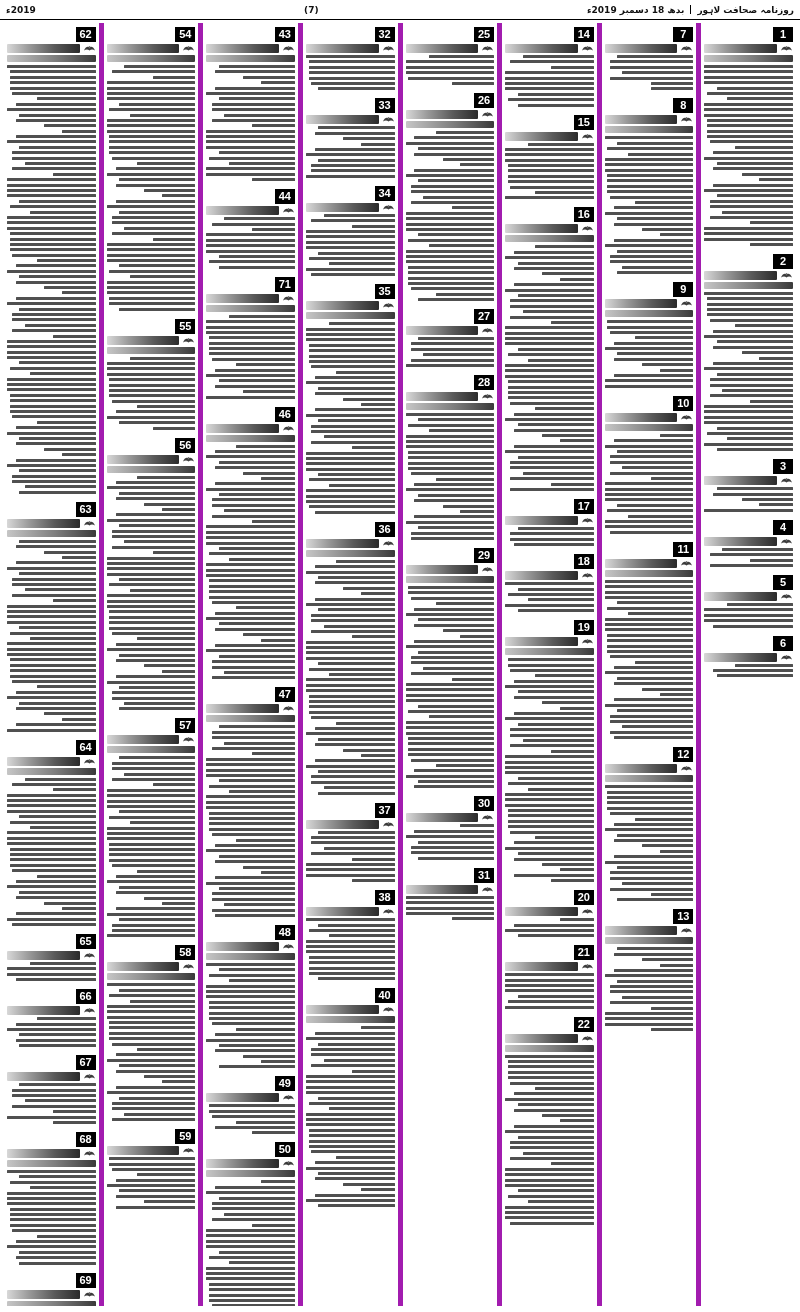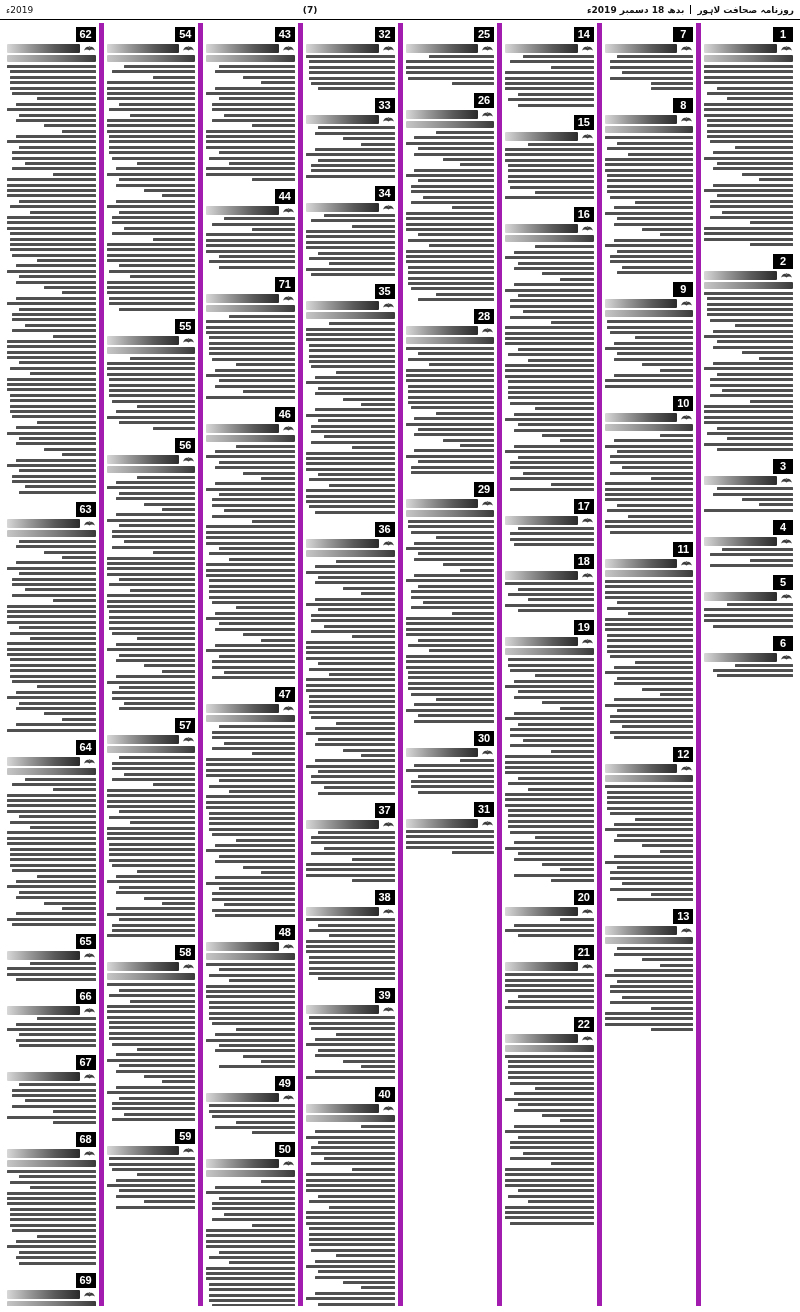--- a/index.html
+++ b/index.html
@@ -29,21 +29,21 @@
     box-sizing:border-box;
   }
   .masthead .mh-right{
     font-size:9px;font-weight:bold;letter-spacing:0;
     display:flex;align-items:center;gap:4px;
   }
   .masthead .mh-center{
     font-size:9px;font-weight:bold;
   }
   .masthead .mh-left{
-    font-size:9px;font-weight:normal;
+    font-size:9px;font-weight:bold;
   }
   .sep{display:inline-block;width:1px;height:9px;background:#000;margin:0 2px;}
 
   
   .cols{
     display:flex;
     direction:rtl;
     height:1290px;
     box-sizing:border-box;
     padding:3px 4px 4px 4px;
@@ -739,20 +739,34 @@
             <div class="ln w100"></div>
             <div class="ln w100"></div>
             <div class="ln w97"></div>
             <div class="ln w97"></div>
             <div class="ln w97"></div>
             <div class="ln w97"></div>
             <div class="ln w94"></div>
             <div class="ln w66"></div>
             <div class="ln w86"></div>
           </div></div>
+        <div class="art"><div class="numbox">27</div><div class="hdr">
+            <svg class="orn" viewBox="0 0 26 14">
+              <path d="M2 11 C6 2, 12 2, 13 7 C14 2, 20 2, 24 11 C20 8, 16 8, 13 11 C10 8, 6 8, 2 11 Z" fill="#1a1a1a"></path>
+              <circle cx="13" cy="4" r="1.6" fill="#1a1a1a"></circle>
+            </svg>
+            <div class="hdr-line"></div>
+          </div><div class="body">
+            <div class="ln w86"></div>
+            <div class="ln w94"></div>
+            <div class="ln w94"></div>
+            <div class="ln w80"></div>
+            <div class="ln w94"></div>
+            <div class="ln w100"></div>
+          </div></div>
         <div class="art"><div class="numbox">28</div><div class="hdr">
             <svg class="orn" viewBox="0 0 26 14">
               <path d="M2 11 C6 2, 12 2, 13 7 C14 2, 20 2, 24 11 C20 8, 16 8, 13 11 C10 8, 6 8, 2 11 Z" fill="#1a1a1a"></path>
               <circle cx="13" cy="4" r="1.6" fill="#1a1a1a"></circle>
             </svg>
             <div class="hdr-line"></div>
           </div><div class="subhdr"></div><div class="body">
             <div class="ln w100"></div>
             <div class="ln w86"></div>
             <div class="ln w97"></div>
@@ -1033,40 +1047,20 @@
             <div class="ln w97"></div>
             <div class="ln w74"></div>
             <div class="ln w100"></div>
             <div class="ln w100"></div>
             <div class="ln w100"></div>
             <div class="ln w97"></div>
             <div class="ln w97"></div>
             <div class="ln w97"></div>
             <div class="ln w97"></div>
             <div class="ln w86"></div>
-          </div></div>
-        <div class="art"><div class="numbox">39</div><div class="hdr">
-            <svg class="orn" viewBox="0 0 26 14">
-              <path d="M2 11 C6 2, 12 2, 13 7 C14 2, 20 2, 24 11 C20 8, 16 8, 13 11 C10 8, 6 8, 2 11 Z" fill="#1a1a1a"></path>
-              <circle cx="13" cy="4" r="1.6" fill="#1a1a1a"></circle>
-            </svg>
-            <div class="hdr-line"></div>
-          </div><div class="body">
-            <div class="ln w97"></div>
-            <div class="ln w97"></div>
-            <div class="ln w94"></div>
-            <div class="ln w66"></div>
-            <div class="ln w90"></div>
-            <div class="ln w100"></div>
-            <div class="ln w86"></div>
-            <div class="ln w90"></div>
-            <div class="ln w58"></div>
-            <div class="ln w38"></div>
-            <div class="ln w90"></div>
-            <div class="ln w100"></div>
           </div></div>
         <div class="art"><div class="numbox">40</div><div class="hdr">
             <svg class="orn" viewBox="0 0 26 14">
               <path d="M2 11 C6 2, 12 2, 13 7 C14 2, 20 2, 24 11 C20 8, 16 8, 13 11 C10 8, 6 8, 2 11 Z" fill="#1a1a1a"></path>
               <circle cx="13" cy="4" r="1.6" fill="#1a1a1a"></circle>
             </svg>
             <div class="hdr-line"></div>
           </div><div class="subhdr"></div><div class="body">
             <div class="ln w38"></div>
             <div class="ln w90"></div>

